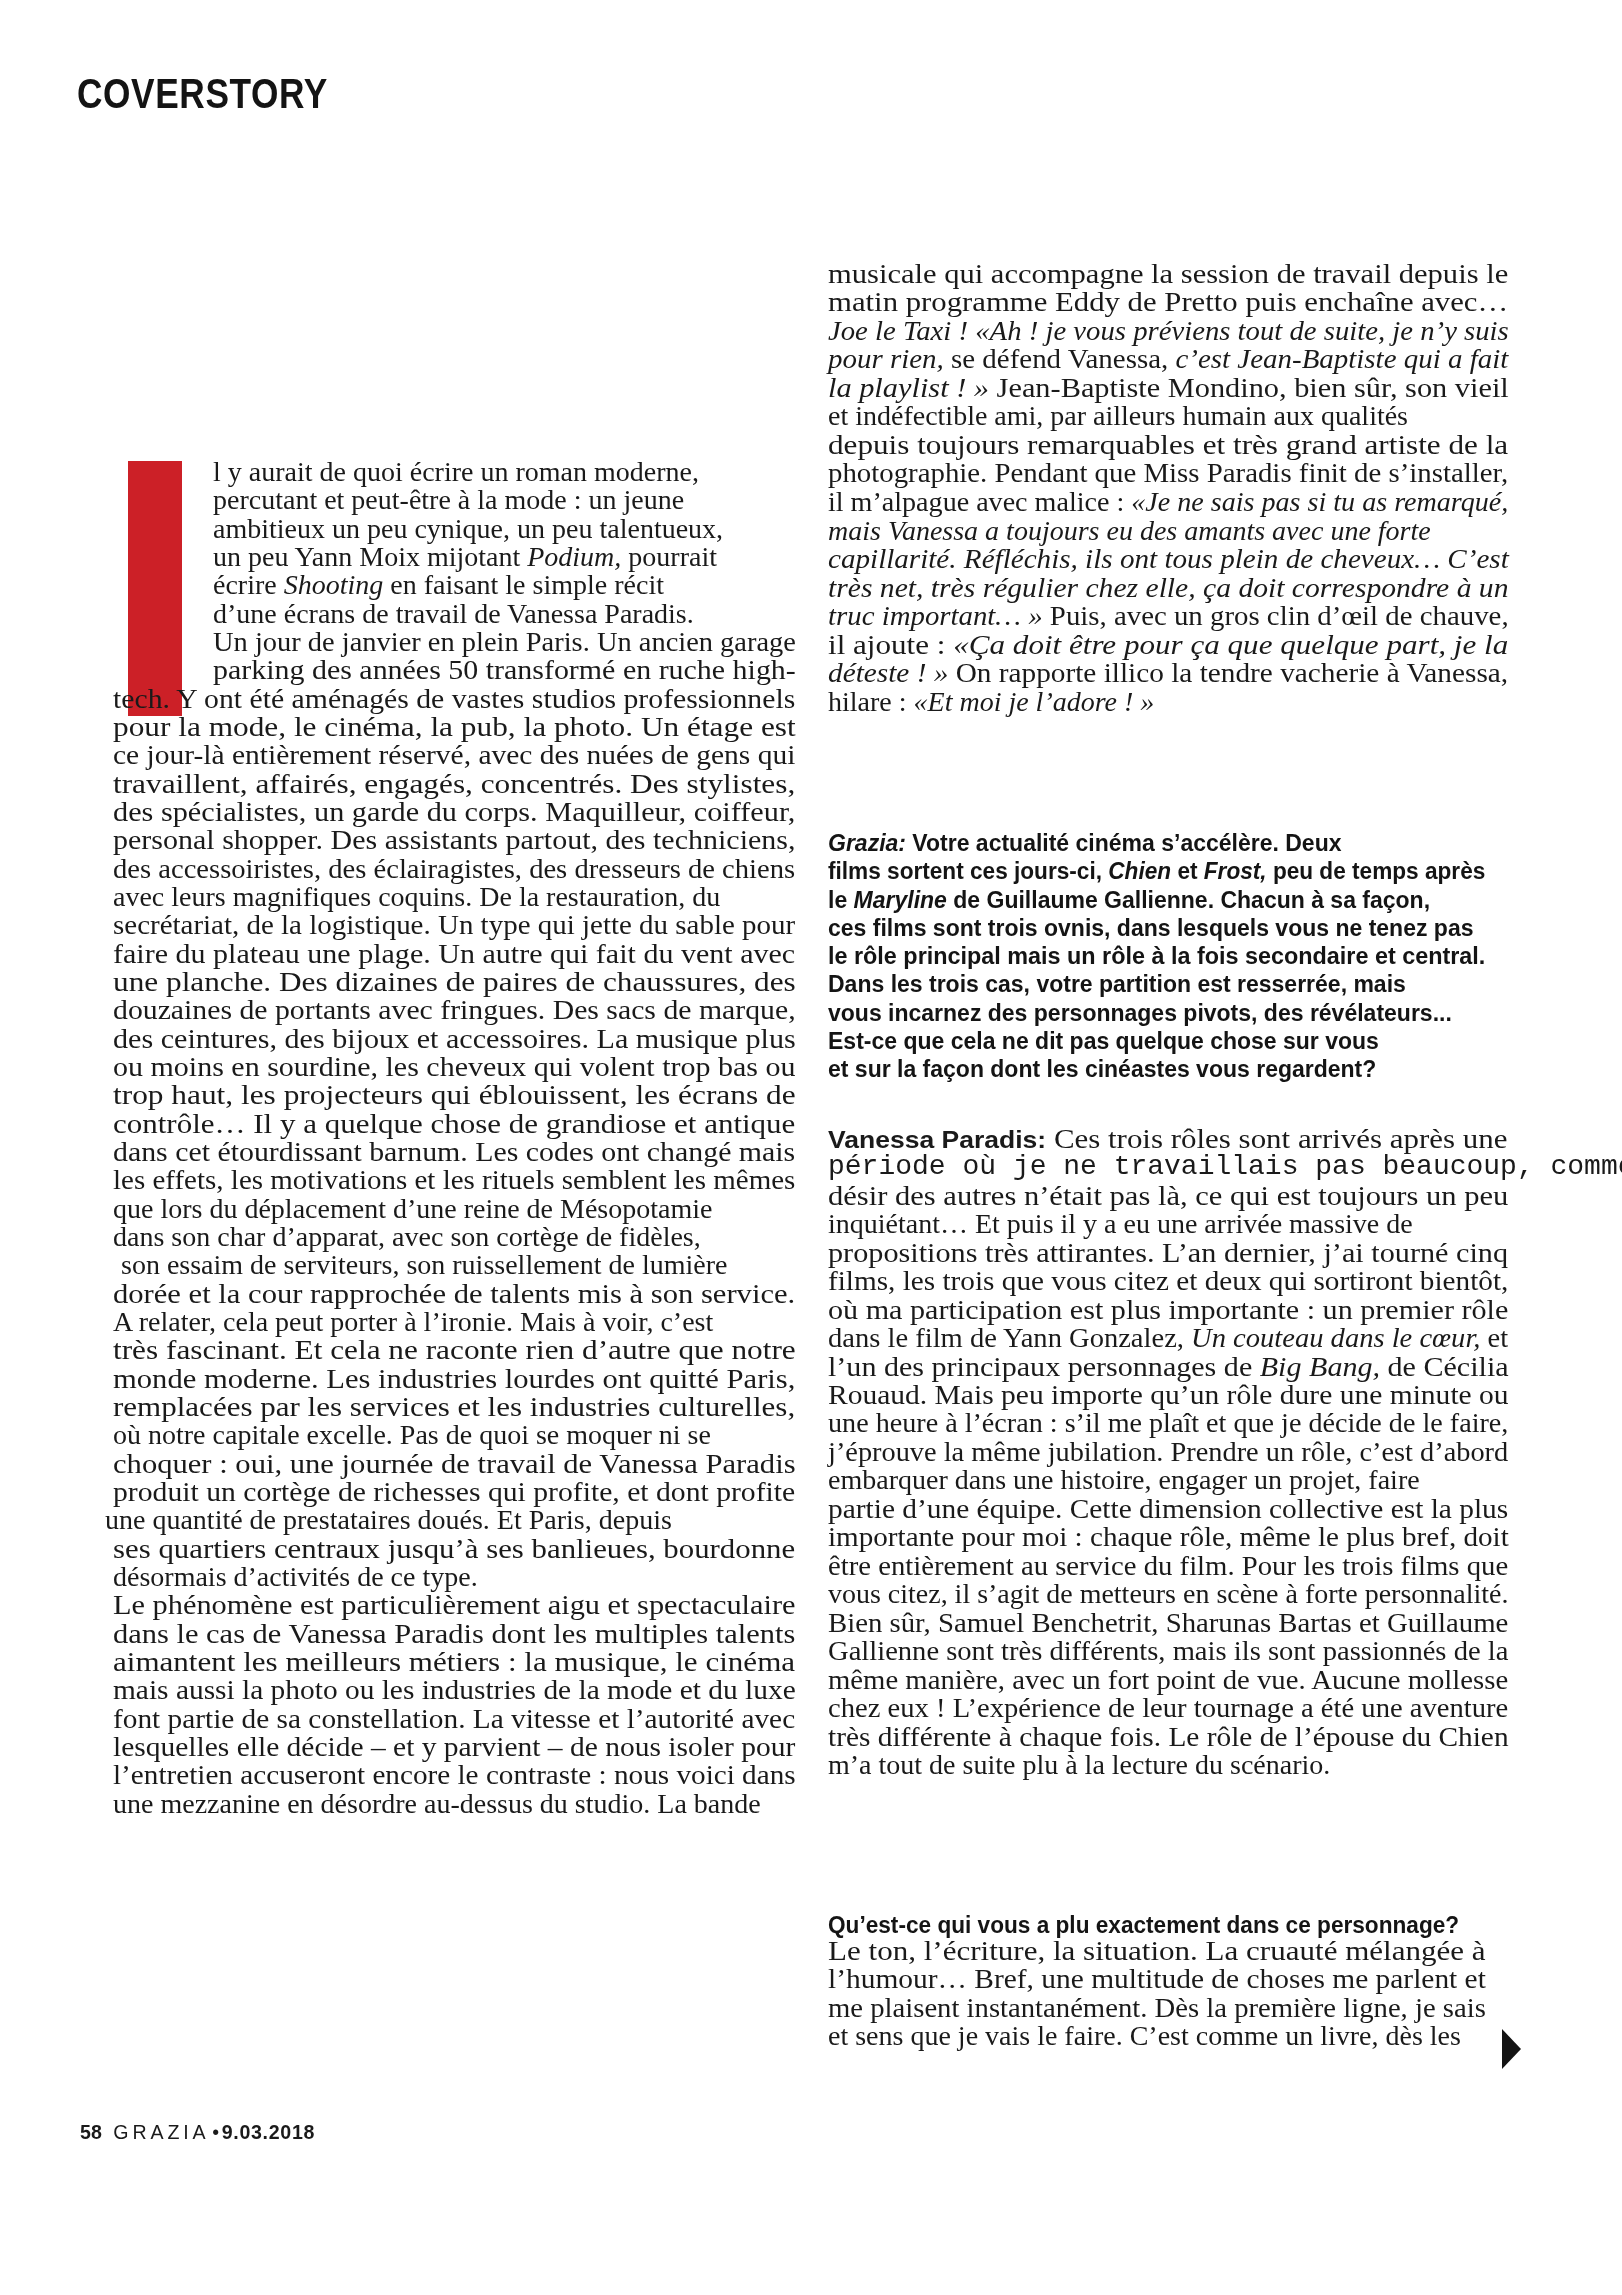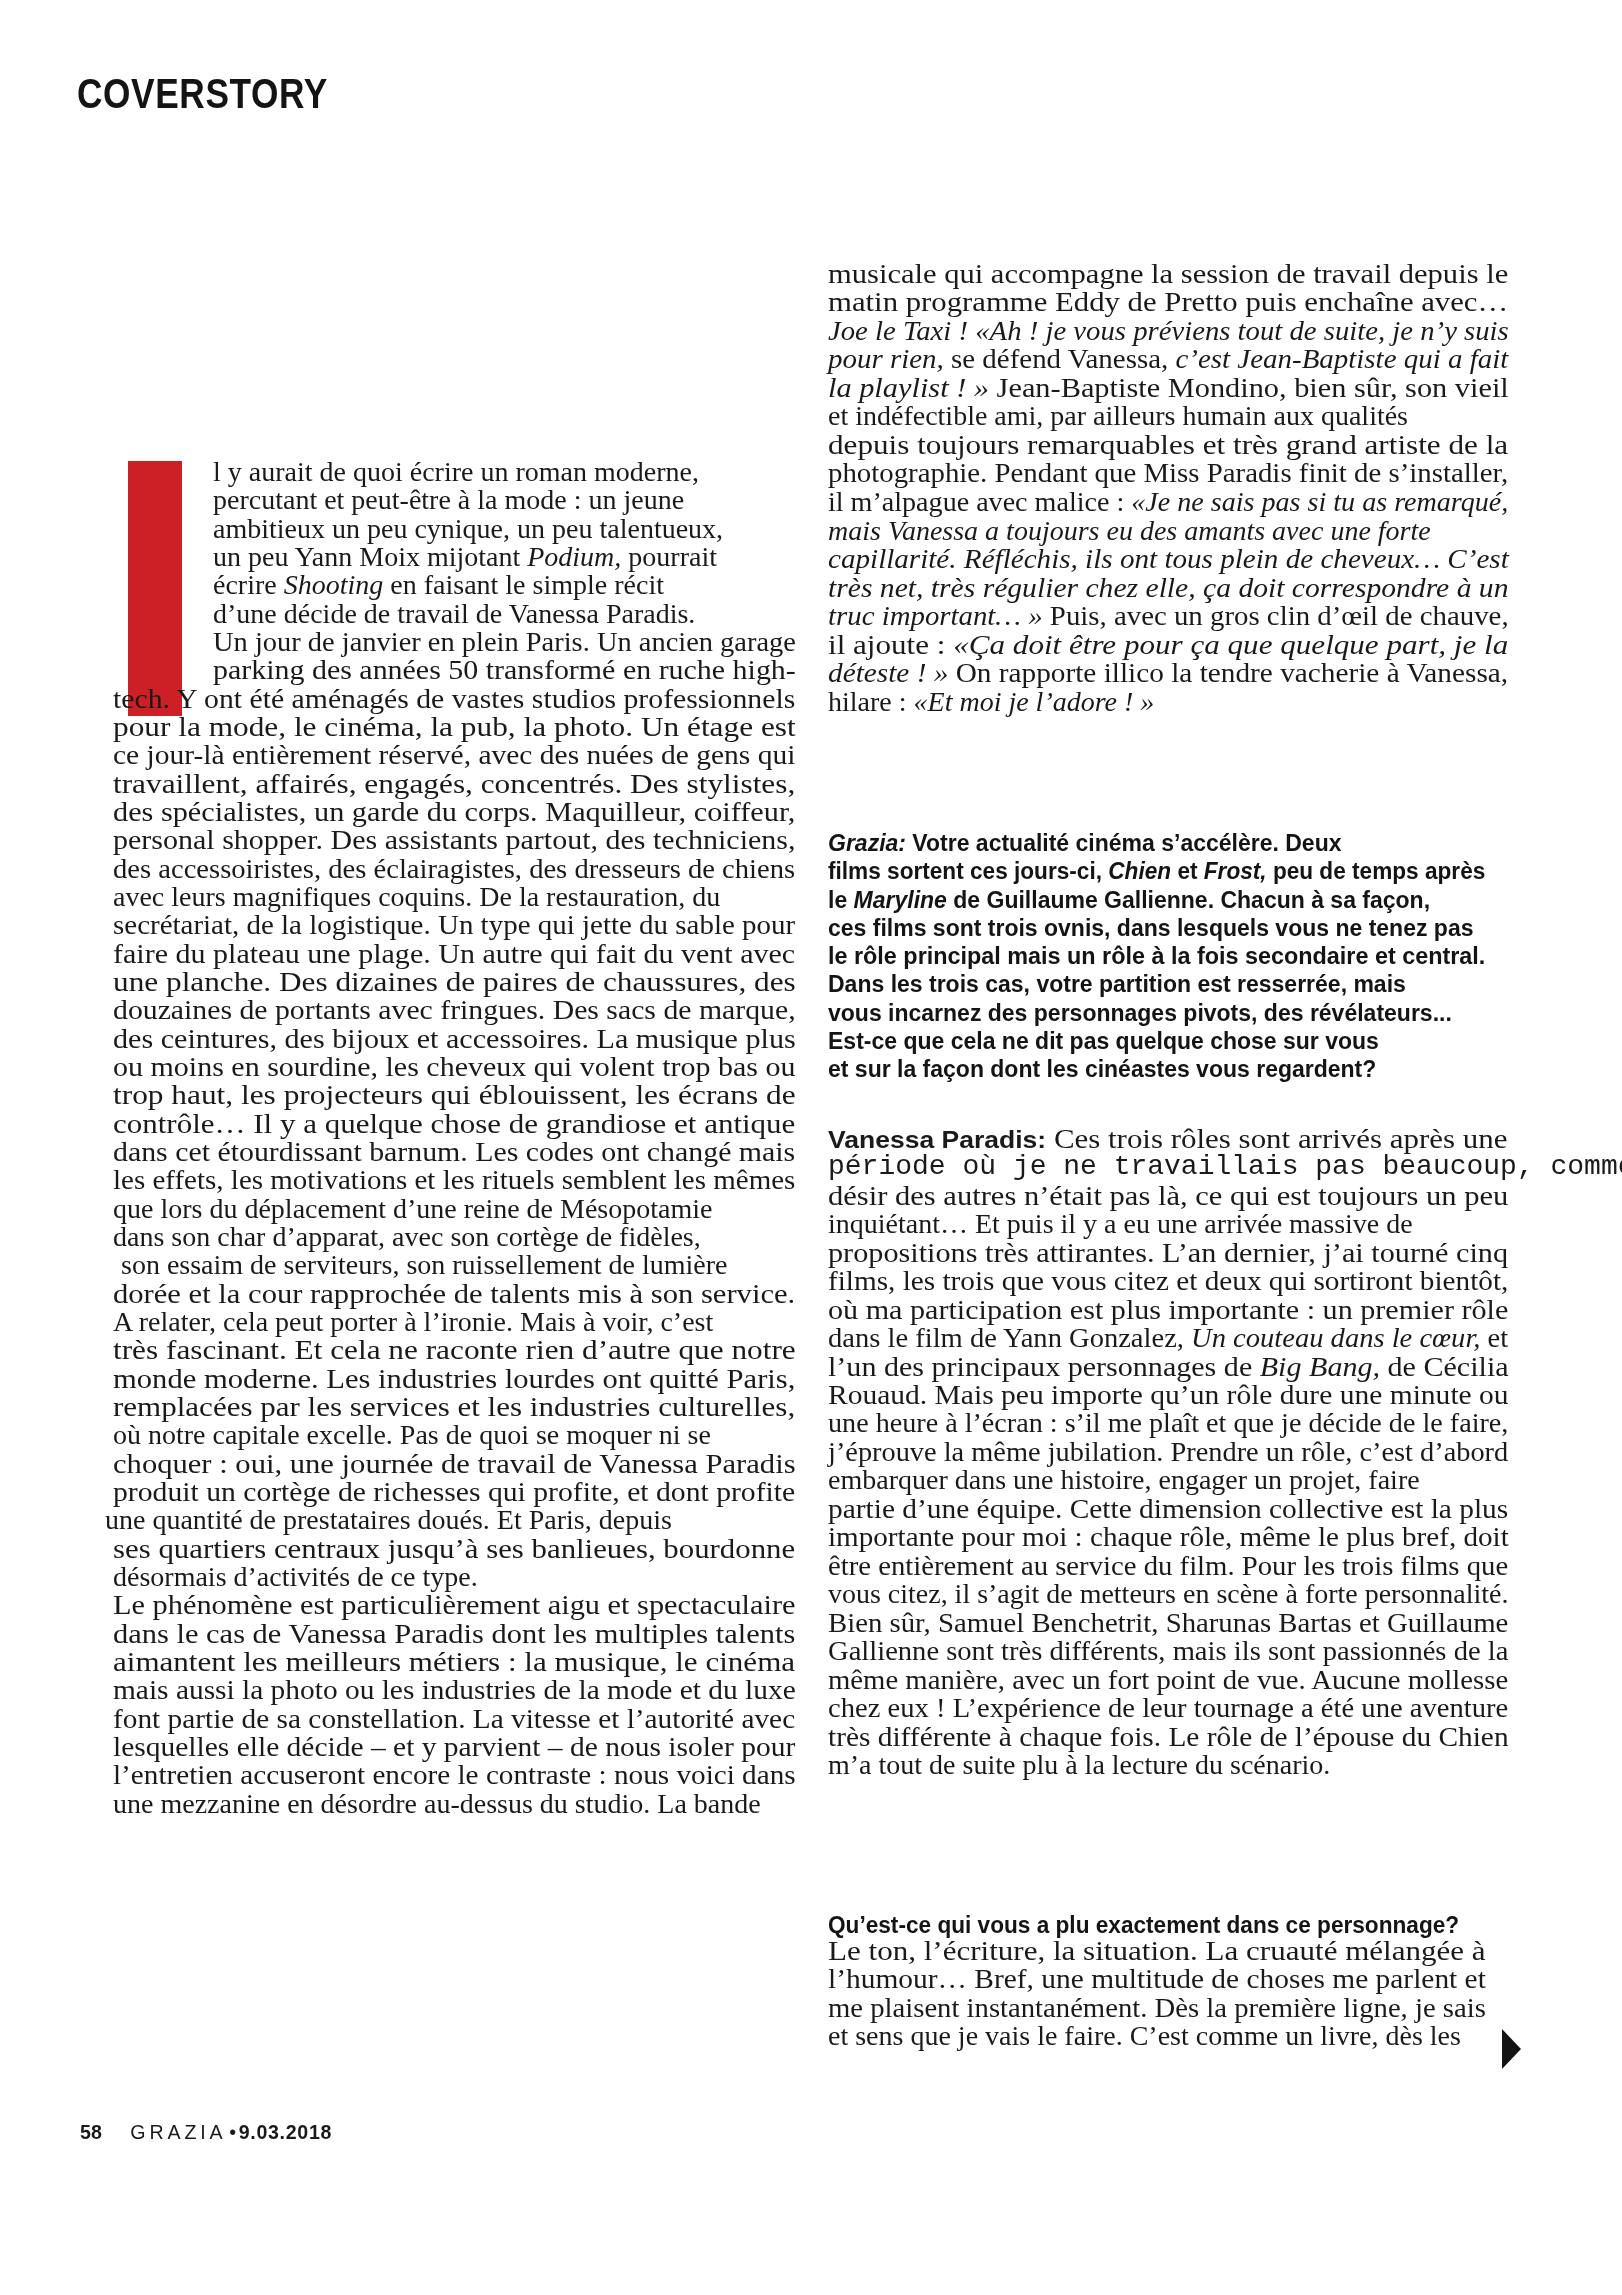--- a/index.html
+++ b/index.html
@@ -22,21 +22,21 @@
   }
   .line.q { font-family: "Liberation Sans", sans-serif; font-weight: bold; font-size: 23px; color: #141414; }
   .seg-i { font-style: italic; }
   .seg-b { font-family: "Liberation Sans", sans-serif; font-weight: bold; font-size: 24px; }
   .seg-bi { font-family: "Liberation Sans", sans-serif; font-weight: bold; font-style: italic; }
   .footer {
     position: absolute; left: 80px; top: 2121px;
     font-family: "Liberation Sans", sans-serif; font-size: 19.6px; line-height: 22px;
     color: #1a1a1a; white-space: nowrap;
   }
-  .footer .page-num { font-weight: bold; margin-right: 23px; }
+  .footer .page-num { font-weight: bold; margin-right: 6px; }
   .footer .mag { letter-spacing: 3.9px; font-weight: normal; }
   .footer .dot { margin: 0 2.6px; }
   .footer .date { font-weight: bold; letter-spacing: 0.7px; }
   .next-arrow {
     position: absolute; left: 1502px; top: 2029px; width: 0; height: 0;
     border-top: 20px solid transparent; border-bottom: 20px solid transparent;
     border-left: 19.6px solid #141414;
   }
 </style>
 </head>
@@ -45,21 +45,21 @@
 <div class="section-label">COVERSTORY</div>
 
 <div class="dropcap" aria-label="I"></div>
 
 <div class="col" id="col-left">
     <div class="line" style="left: 213px; top: 458px; line-height: 28px; transform: scaleX(1); transform-origin: left top;"><span>l y aurait de quoi écrire un roman moderne,</span></div>
     <div class="line" style="left: 213px; top: 486px; line-height: 28px; transform: scaleX(1); transform-origin: left top;"><span>percutant et peut-être à la mode : un jeune</span></div>
     <div class="line" style="left: 213px; top: 515px; line-height: 28px; transform: scaleX(1); transform-origin: left top;"><span>ambitieux un peu cynique, un peu talentueux,</span></div>
     <div class="line" style="left: 213px; top: 543px; line-height: 28px; transform: scaleX(1); transform-origin: left top;"><span>un peu Yann Moix mijotant </span><span class="seg-i">Podium,</span><span> pourrait</span></div>
     <div class="line" style="left: 213px; top: 571px; line-height: 28px; transform: scaleX(1); transform-origin: left top;"><span>écrire </span><span class="seg-i">Shooting</span><span> en faisant le simple récit</span></div>
-    <div class="line" style="left: 213px; top: 600px; line-height: 28px; transform: scaleX(1); transform-origin: left top;"><span>d’une décide de travail de Vanessa Paradis.</span></div>
+    <div class="line" style="left: 213px; top: 600px; line-height: 28px; transform: scaleX(1); transform-origin: left top;"><span>d’une écrans de travail de Vanessa Paradis.</span></div>
     <div class="line" style="left: 213px; top: 628px; line-height: 28px; transform: scaleX(1.0159); transform-origin: left top;"><span>Un jour de janvier en plein Paris. Un ancien garage</span></div>
     <div class="line" style="left: 213px; top: 656px; line-height: 28px; transform: scaleX(1.0693); transform-origin: left top;"><span>parking des années 50 transformé en ruche high-</span></div>
     <div class="line" style="left: 113px; top: 685px; line-height: 28px; transform: scaleX(1.0618); transform-origin: left top;"><span>tech. Y ont été aménagés de vastes studios professionnels</span></div>
     <div class="line" style="left: 113px; top: 713px; line-height: 28px; transform: scaleX(1.1185); transform-origin: left top;"><span>pour la mode, le cinéma, la pub, la photo. Un étage est</span></div>
     <div class="line" style="left: 113px; top: 741px; line-height: 28px; transform: scaleX(1.0533); transform-origin: left top;"><span>ce jour-là entièrement réservé, avec des nuées de gens qui</span></div>
     <div class="line" style="left: 113px; top: 770px; line-height: 28px; transform: scaleX(1.1173); transform-origin: left top;"><span>travaillent, affairés, engagés, concentrés. Des stylistes,</span></div>
     <div class="line" style="left: 113px; top: 798px; line-height: 28px; transform: scaleX(1.0815); transform-origin: left top;"><span>des spécialistes, un garde du corps. Maquilleur, coiffeur,</span></div>
     <div class="line" style="left: 113px; top: 826px; line-height: 28px; transform: scaleX(1.0716); transform-origin: left top;"><span>personal shopper. Des assistants partout, des techniciens,</span></div>
     <div class="line" style="left: 113px; top: 855px; line-height: 28px; transform: scaleX(1.0214); transform-origin: left top;"><span>des accessoiristes, des éclairagistes, des dresseurs de chiens</span></div>
     <div class="line" style="left: 113px; top: 883px; line-height: 28px; transform: scaleX(1); transform-origin: left top;"><span>avec leurs magnifiques coquins. De la restauration, du</span></div>

